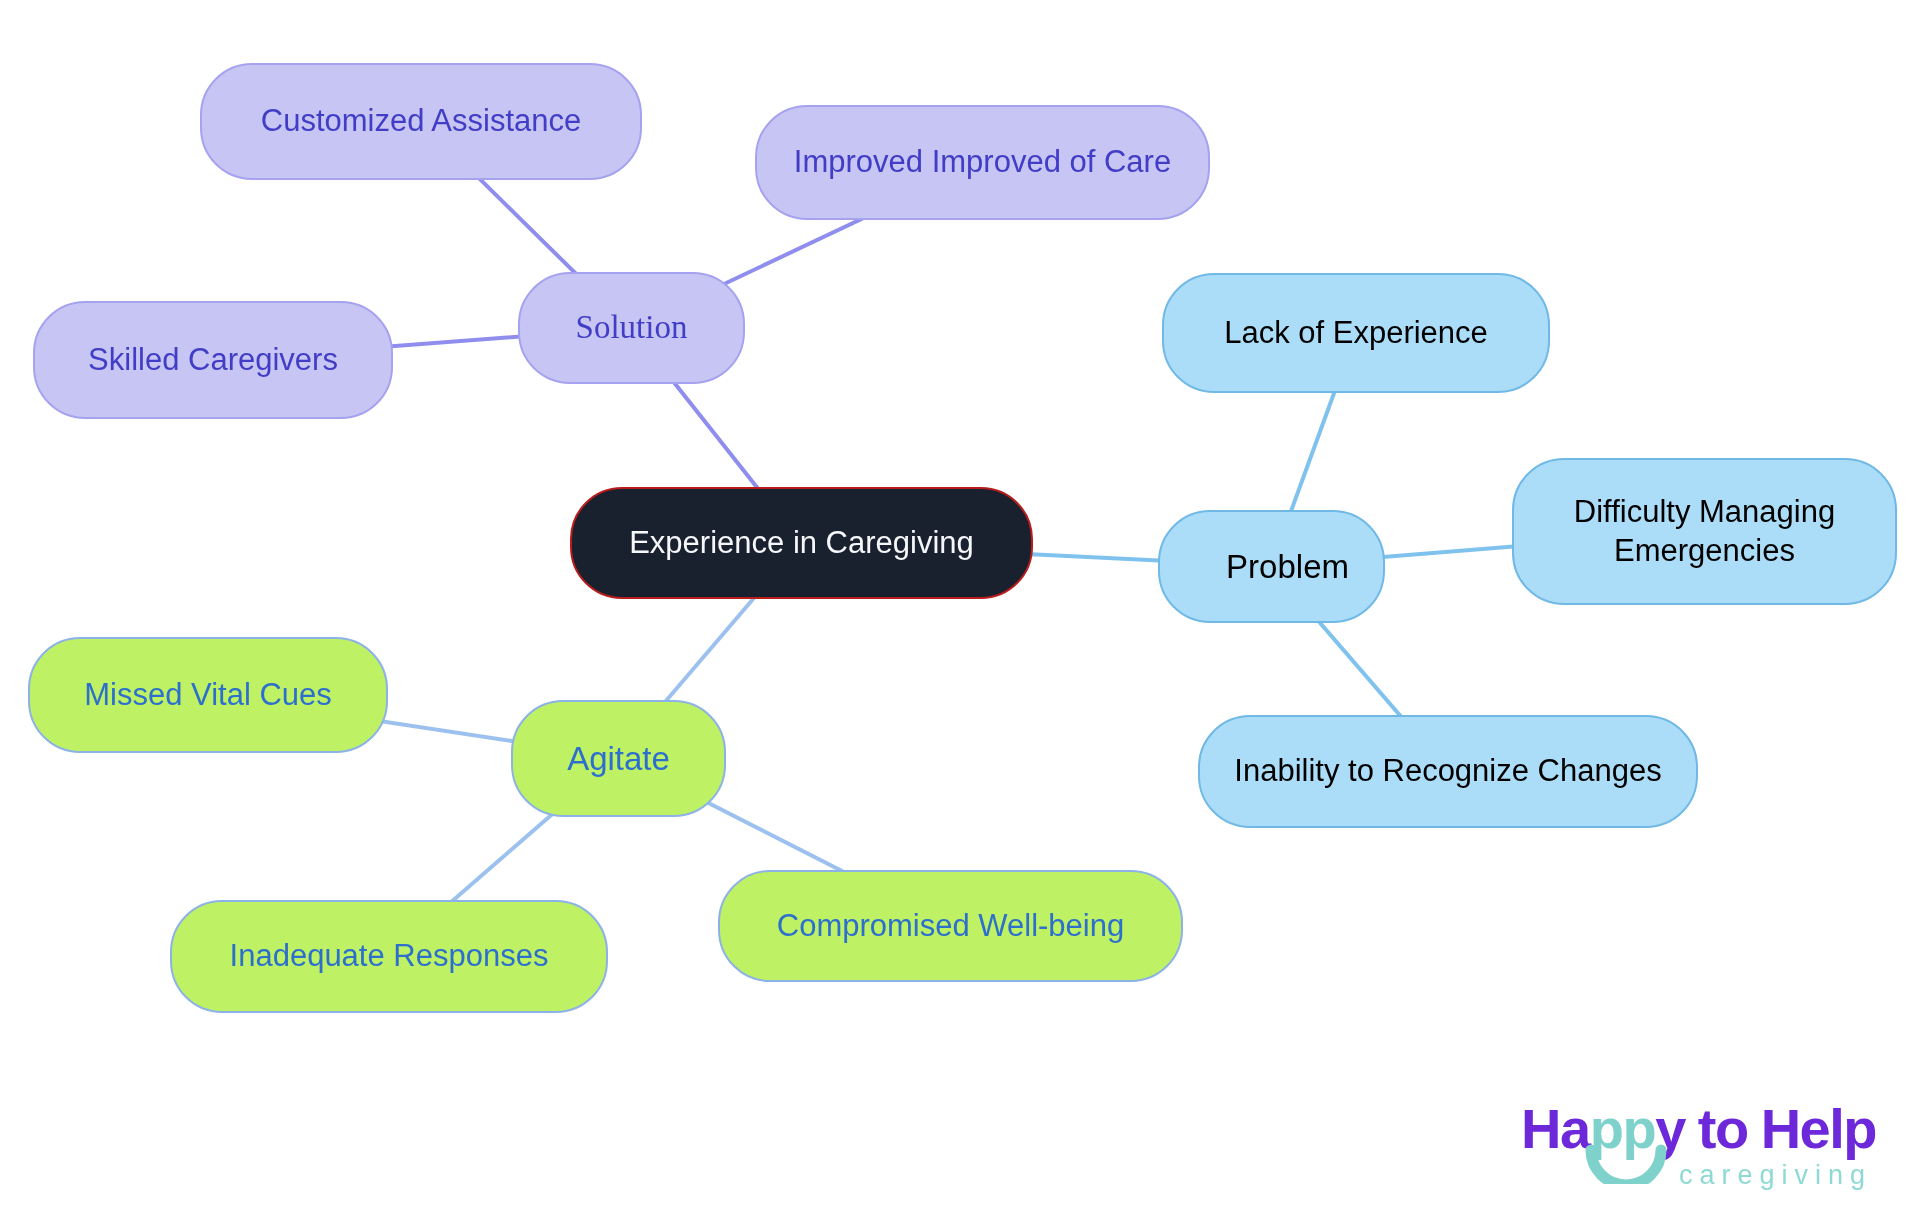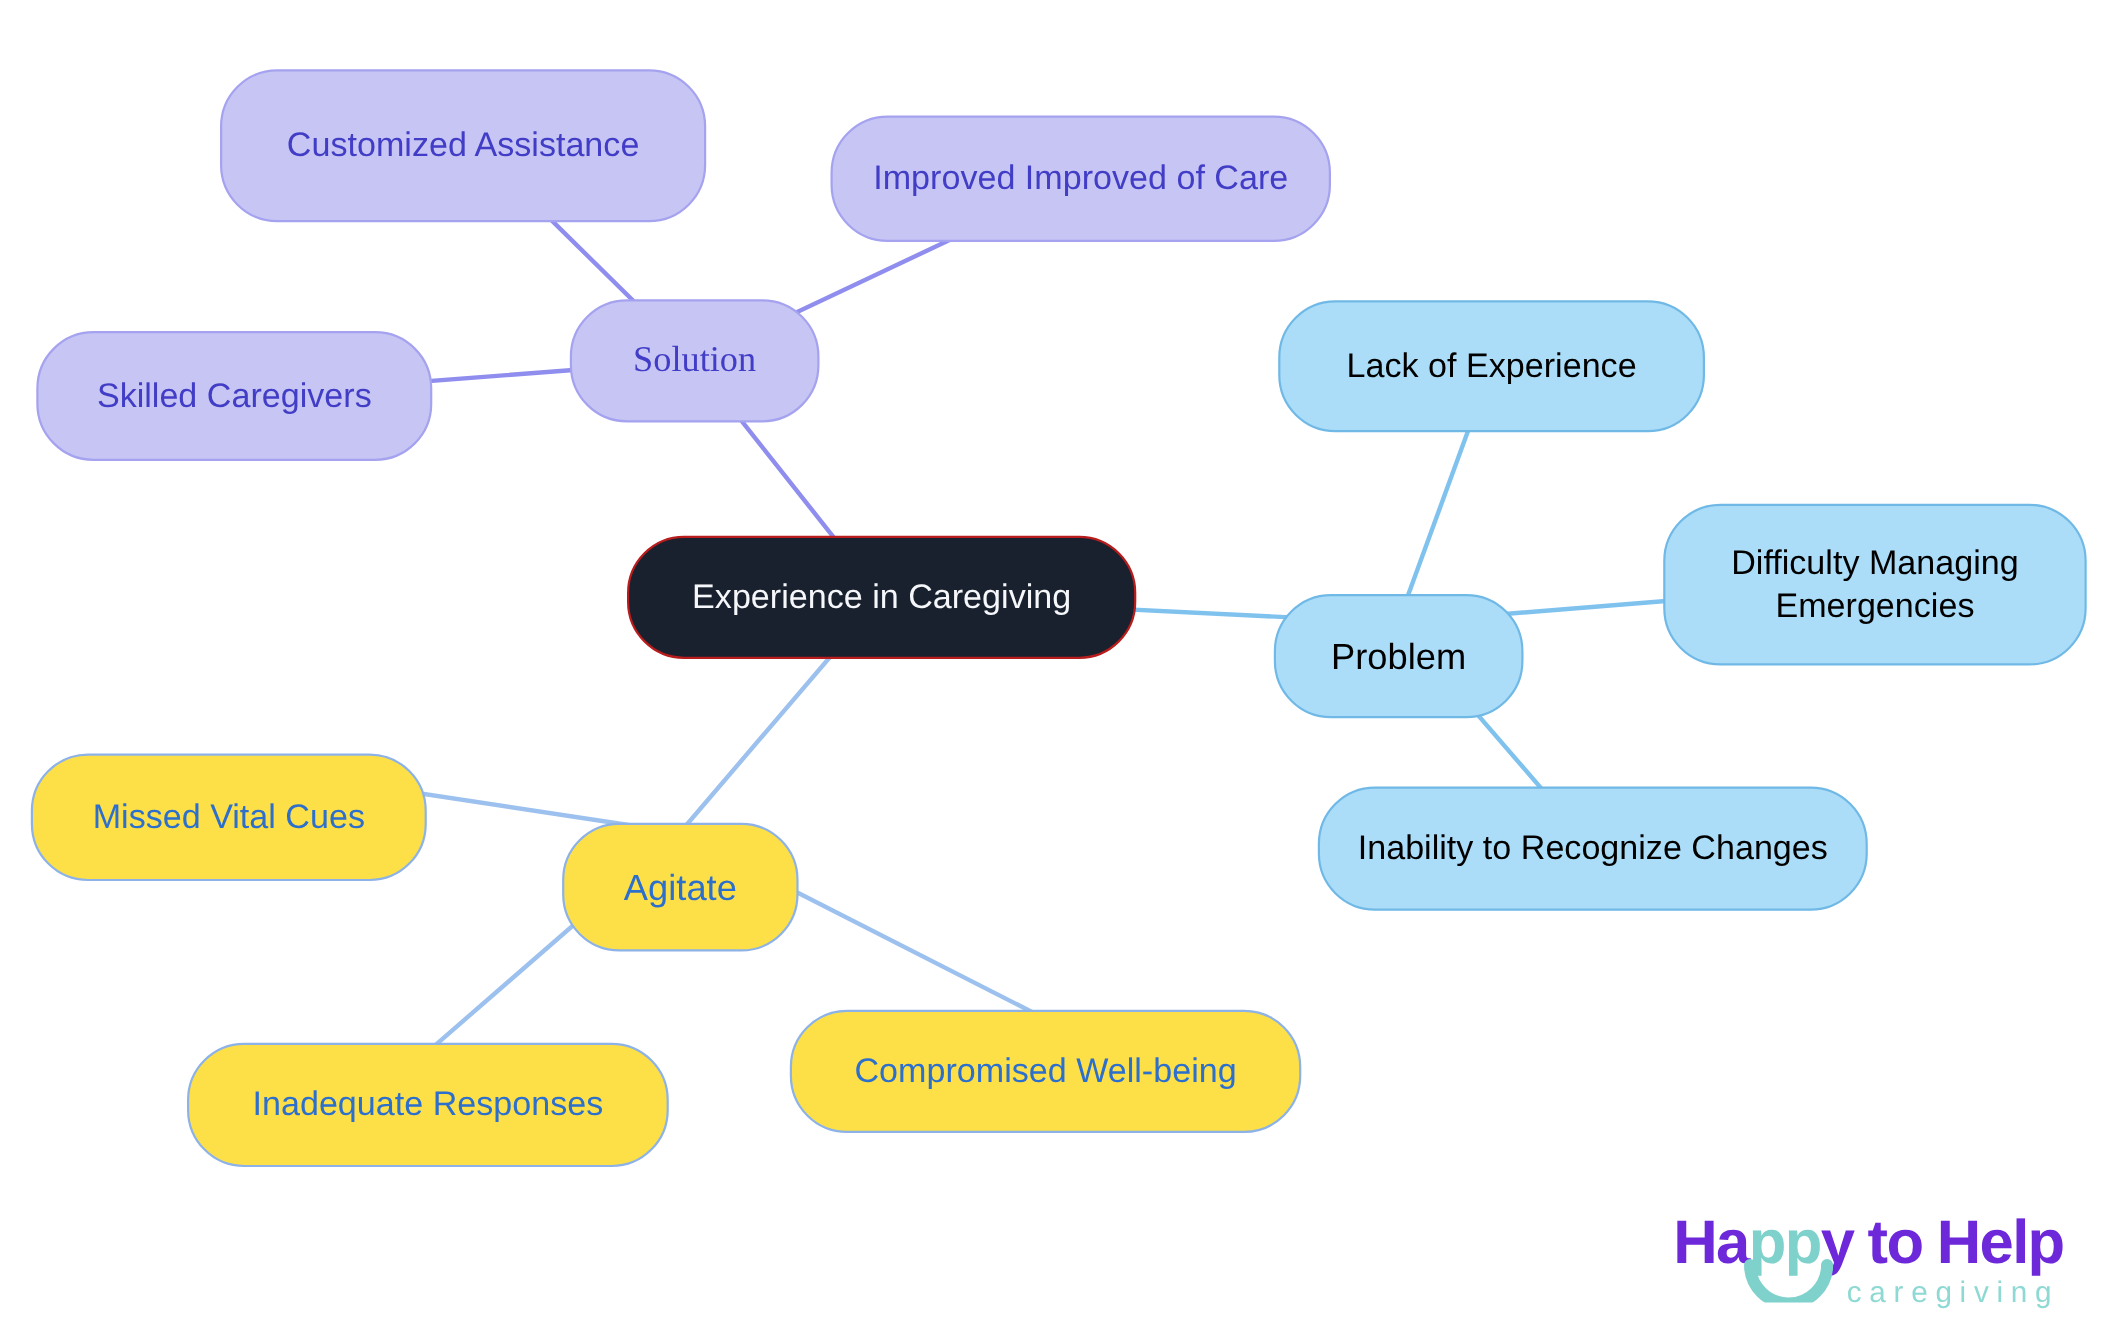--- a/index.html
+++ b/index.html
@@ -48,24 +48,23 @@
     background: #c7c5f3;
     border: 2px solid #a5a2f0;
     color: #413dc6;
   }
   .node.sky {
     background: #abddf8;
     border: 2px solid #70b9e6;
     color: #000000;
   }
   .node.peri {
-    background: #fde047;
+    background: #bef264;
     border: 2px solid #8cb2e7;
     color: #2d6fcc;
-    margin-top: 48px;
   }
   .node.branch { font-size: 33px; }
 
   .logo {
     position: absolute;
     z-index: 3;
     right: 44px;
     top: 1098px;
     text-align: right;
   }
@@ -117,31 +116,31 @@
     <line class="e-peri" x1="618" y1="757" x2="950" y2="926"></line>
   </svg>
 
   <div class="node center" style="left:570px; top:487px; width:463px; height:112px;">
     <span>Experience in Caregiving</span>
   </div>
 
   <div class="node purple branch" style="left:518px; top:272px; width:227px; height:112px;font-family:Liberation Serif, serif;">
     <span>Solution</span>
   </div>
-  <div class="node purple" style="left:200px; top:63px; width:442px; height:139px;">
+  <div class="node purple" style="left:200px; top:63px; width:442px; height:117px;">
     <span>Customized Assistance</span>
   </div>
   <div class="node purple" style="left:755px; top:105px; width:455px; height:115px;">
     <span>Improved Improved of Care</span>
   </div>
   <div class="node purple" style="left:33px; top:301px; width:360px; height:118px;">
     <span>Skilled Caregivers</span>
   </div>
 
-  <div class="node sky branch" style="left:1158px; top:540px; width:227px; height:113px;">
+  <div class="node sky branch" style="left:1158px; top:510px; width:227px; height:113px;justify-content:flex-end;">
     <span>Problem</span>
   </div>
   <div class="node sky" style="left:1162px; top:273px; width:388px; height:120px;">
     <span>Lack of Experience</span>
   </div>
   <div class="node sky" style="left:1512px; top:458px; width:385px; height:147px;">
     <span>Difficulty Managing Emergencies</span>
   </div>
   <div class="node sky" style="left:1198px; top:715px; width:500px; height:113px;">
     <span>Inability to Recognize Changes</span>

